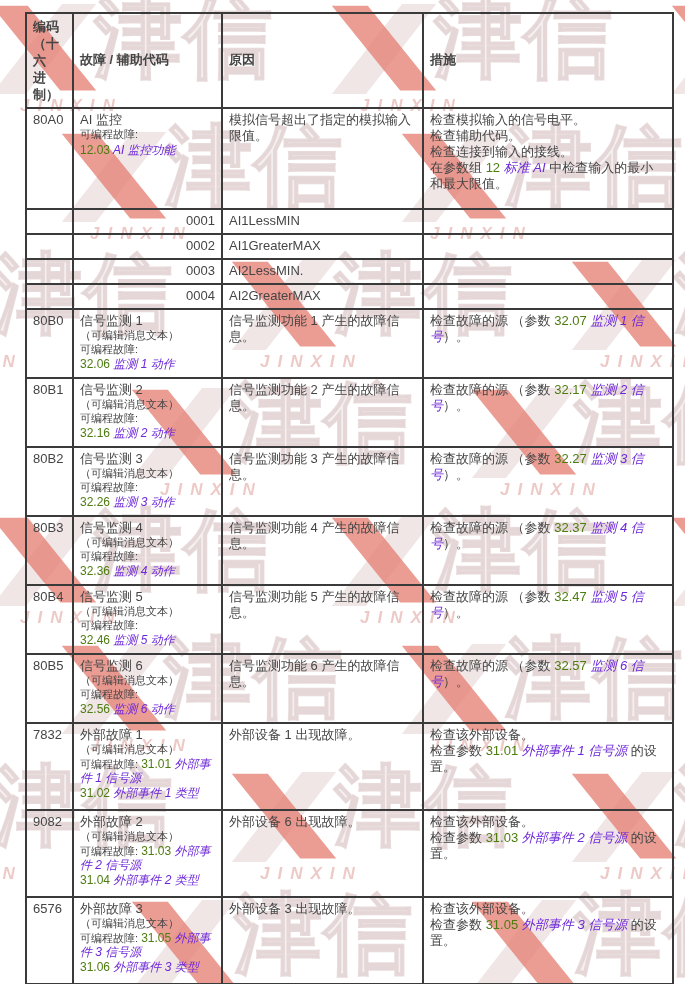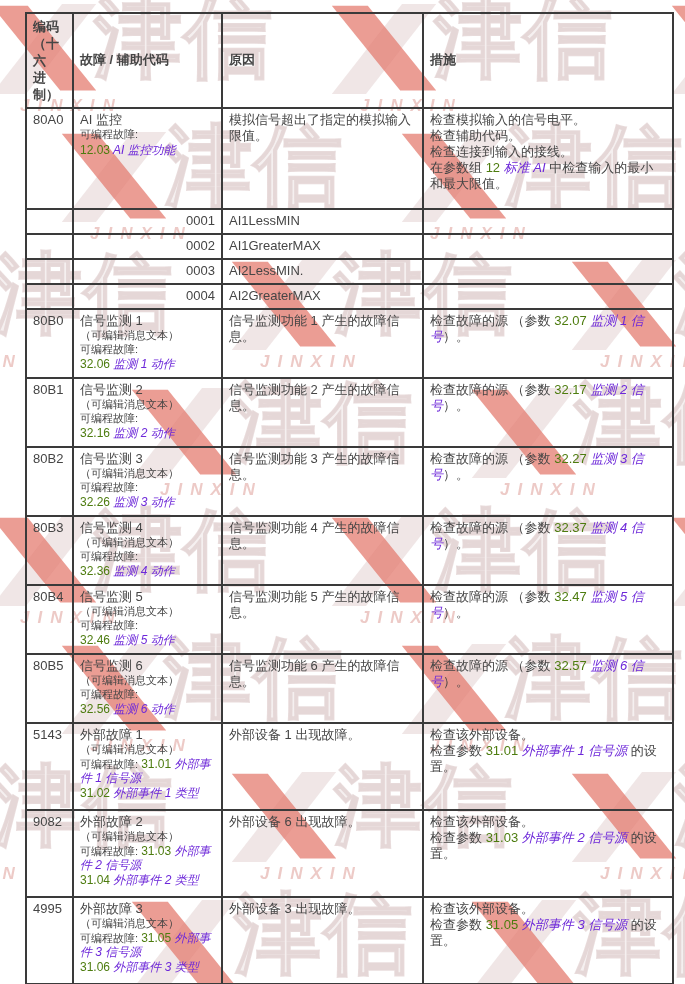--- a/index.html
+++ b/index.html
@@ -345,21 +345,21 @@
           <div class="line"><span class="seg-n">32.56</span><span class="seg-i"> 监测 6 动作</span></div>
         </td>
         <td class="">
           <div class="line"><span class="seg-p">信号监测功能 6 产生的故障信息。</span></div>
         </td>
         <td class="">
           <div class="line"><span class="seg-p">检查故障的源 （参数 </span><span class="seg-n">32.57</span><span class="seg-i"> 监测 6 信号</span><span class="seg-p">）。</span></div>
         </td>
       </tr>
       <tr class="r-main r-tall">
-        <td class="">5143</td>
+        <td class="">7832</td>
         <td class="cell-fault">
           <div class="line"><span class="seg-p">外部故障 1</span></div>
           <div class="line sm"><span class="seg-p">（可编辑消息文本）</span></div>
           <div class="line sm"><span class="seg-p">可编程故障: </span><span class="seg-n">31.01</span><span class="seg-i"> 外部事件 1 信号源</span></div>
           <div class="line sm"><span class="seg-n">31.02</span><span class="seg-i"> 外部事件 1 类型</span></div>
         </td>
         <td class="">
           <div class="line"><span class="seg-p">外部设备 1 出现故障。</span></div>
         </td>
         <td class="">
@@ -377,21 +377,21 @@
         </td>
         <td class="">
           <div class="line"><span class="seg-p">外部设备 6 出现故障。</span></div>
         </td>
         <td class="">
           <div class="line"><span class="seg-p">检查该外部设备。</span></div>
           <div class="line"><span class="seg-p">检查参数 </span><span class="seg-n">31.03</span><span class="seg-i"> 外部事件 2 信号源</span><span class="seg-p"> 的设置。</span></div>
         </td>
       </tr>
       <tr class="r-main r-tall">
-        <td class="">4995</td>
+        <td class="">6576</td>
         <td class="cell-fault">
           <div class="line"><span class="seg-p">外部故障 3</span></div>
           <div class="line sm"><span class="seg-p">（可编辑消息文本）</span></div>
           <div class="line sm"><span class="seg-p">可编程故障: </span><span class="seg-n">31.05</span><span class="seg-i"> 外部事件 3 信号源</span></div>
           <div class="line sm"><span class="seg-n">31.06</span><span class="seg-i"> 外部事件 3 类型</span></div>
         </td>
         <td class="">
           <div class="line"><span class="seg-p">外部设备 3 出现故障。</span></div>
         </td>
         <td class="">

